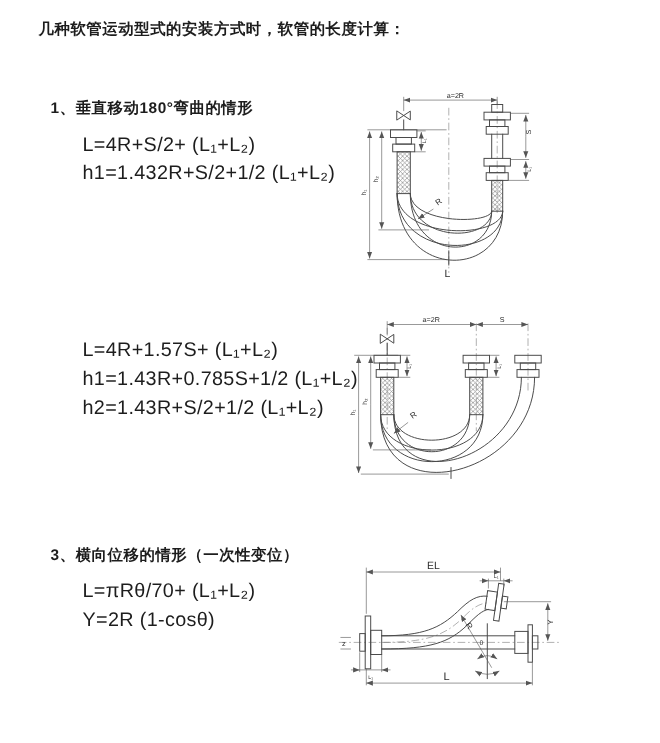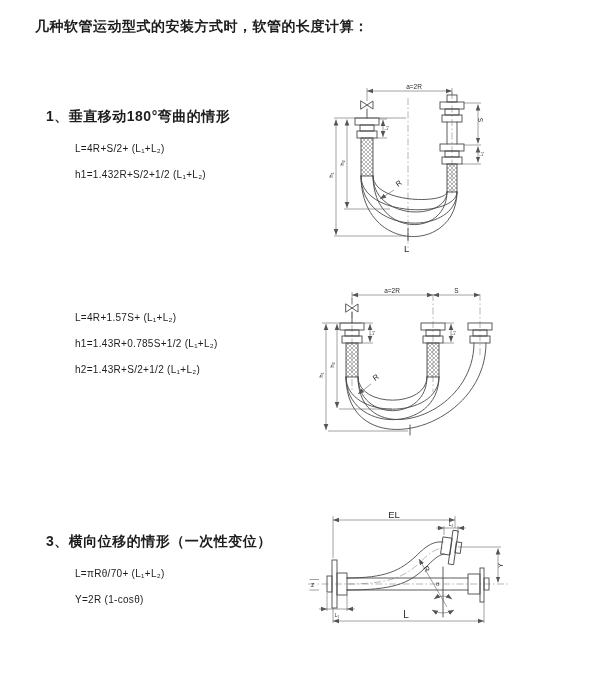--- a/index.html
+++ b/index.html
@@ -1,37 +1,37 @@
 <!DOCTYPE html>
 <html><head>
 <meta charset="utf-8">
 <style>
   html,body{margin:0;padding:0;background:#ffffff;}
   .page{position:relative;width:600px;height:675px;background:#ffffff;overflow:hidden;
         font-family:"Liberation Sans","DejaVu Sans",sans-serif;color:#1d1d1d;}
   .title{position:absolute;left:35px;top:18px;font-size:14px;font-weight:700;letter-spacing:.5px;font-family:Liberation Serif, serif;}
   .case{position:absolute;}
   .case-heading{font-size:14px;font-weight:700;letter-spacing:.5px;margin-bottom:10px;white-space:nowrap;}
-  .formula{font-size:10px;line-height:26px;margin-left:29px;letter-spacing:.3px;white-space:nowrap;}
+  .formula{font-size:18px;line-height:26px;margin-left:29px;letter-spacing:.3px;white-space:nowrap;}
   .diagram{position:absolute;}
   svg text{font-family:"Liberation Sans","DejaVu Sans",sans-serif;fill:#2b2b2b;}
   .obj{stroke:#4a4a4a;stroke-width:.9;fill:none;stroke-linecap:round;}
   .cl{stroke:#6f6f6f;stroke-width:.5;fill:none;stroke-dasharray:7 2.5 1.5 2.5;}
   .dim{stroke:#555555;stroke-width:.55;fill:none;}
   .mk{fill:#555555;stroke:none;}
   .hatchln{stroke:#8a8a8a;stroke-width:.6;}
 </style>
 </head>
 <body>
 
 <div class="page">
 
   <div class="title">几种软管运动型式的安装方式时，软管的长度计算：</div>
 
-  <div class="case" style="left:46px;top:108px;">
+  <div class="case" style="left:46px;top:90px;">
     <div class="case-heading">1、垂直移动180°弯曲的情形</div>
     <div class="formula">L=4R+S/2+ (L₁+L₂)</div>
     <div class="formula">h1=1.432R+S/2+1/2 (L₁+L₂)</div>
   </div>
 
   <div class="diagram" style="left:310px;top:78px;">
     <svg width="290" height="178" viewBox="0 0 290 178">
       <defs>
         <marker id="m1" markerWidth="7" markerHeight="7" refX="6" refY="3.5" orient="auto-start-reverse" markerUnits="userSpaceOnUse">
           <path class="mk" d="M0,1.2 L6,3.5 L0,5.8 Z"></path>
@@ -189,21 +189,21 @@
       <text x="82" y="11" font-size="6.5" text-anchor="middle">a=2R</text>
       <text x="146.5" y="11" font-size="6.5" text-anchor="middle">S</text>
       <text x="13" y="93" font-size="6" text-anchor="middle" transform="rotate(-90 13 93)">h₁</text>
       <text x="24" y="83" font-size="6" text-anchor="middle" transform="rotate(-90 24 83)">h₂</text>
       <text x="64" y="51" font-size="4.8" text-anchor="middle" transform="rotate(-90 64 51)">L₁</text>
       <text x="145" y="51" font-size="4.8" text-anchor="middle" transform="rotate(-90 145 51)">L₁</text>
       <text x="65" y="99" font-size="7.5" transform="rotate(-35 65 99)">R</text>
     </svg>
   </div>
 
-  <div class="case" style="left:46px;top:533px;">
+  <div class="case" style="left:46px;top:496px;">
     <div class="case-heading">3、横向位移的情形（一次性变位）</div>
     <div class="formula">L=πRθ/70+ (L₁+L₂)</div>
     <div class="formula">Y=2R (1-cosθ)</div>
   </div>
 
   <div class="diagram" style="left:300px;top:505px;">
     <svg width="300" height="170" viewBox="0 0 300 170">
       <defs>
         <marker id="m3" markerWidth="7" markerHeight="7" refX="6" refY="3.5" orient="auto-start-reverse" markerUnits="userSpaceOnUse">
           <path class="mk" d="M0,1.2 L6,3.5 L0,5.8 Z"></path>

